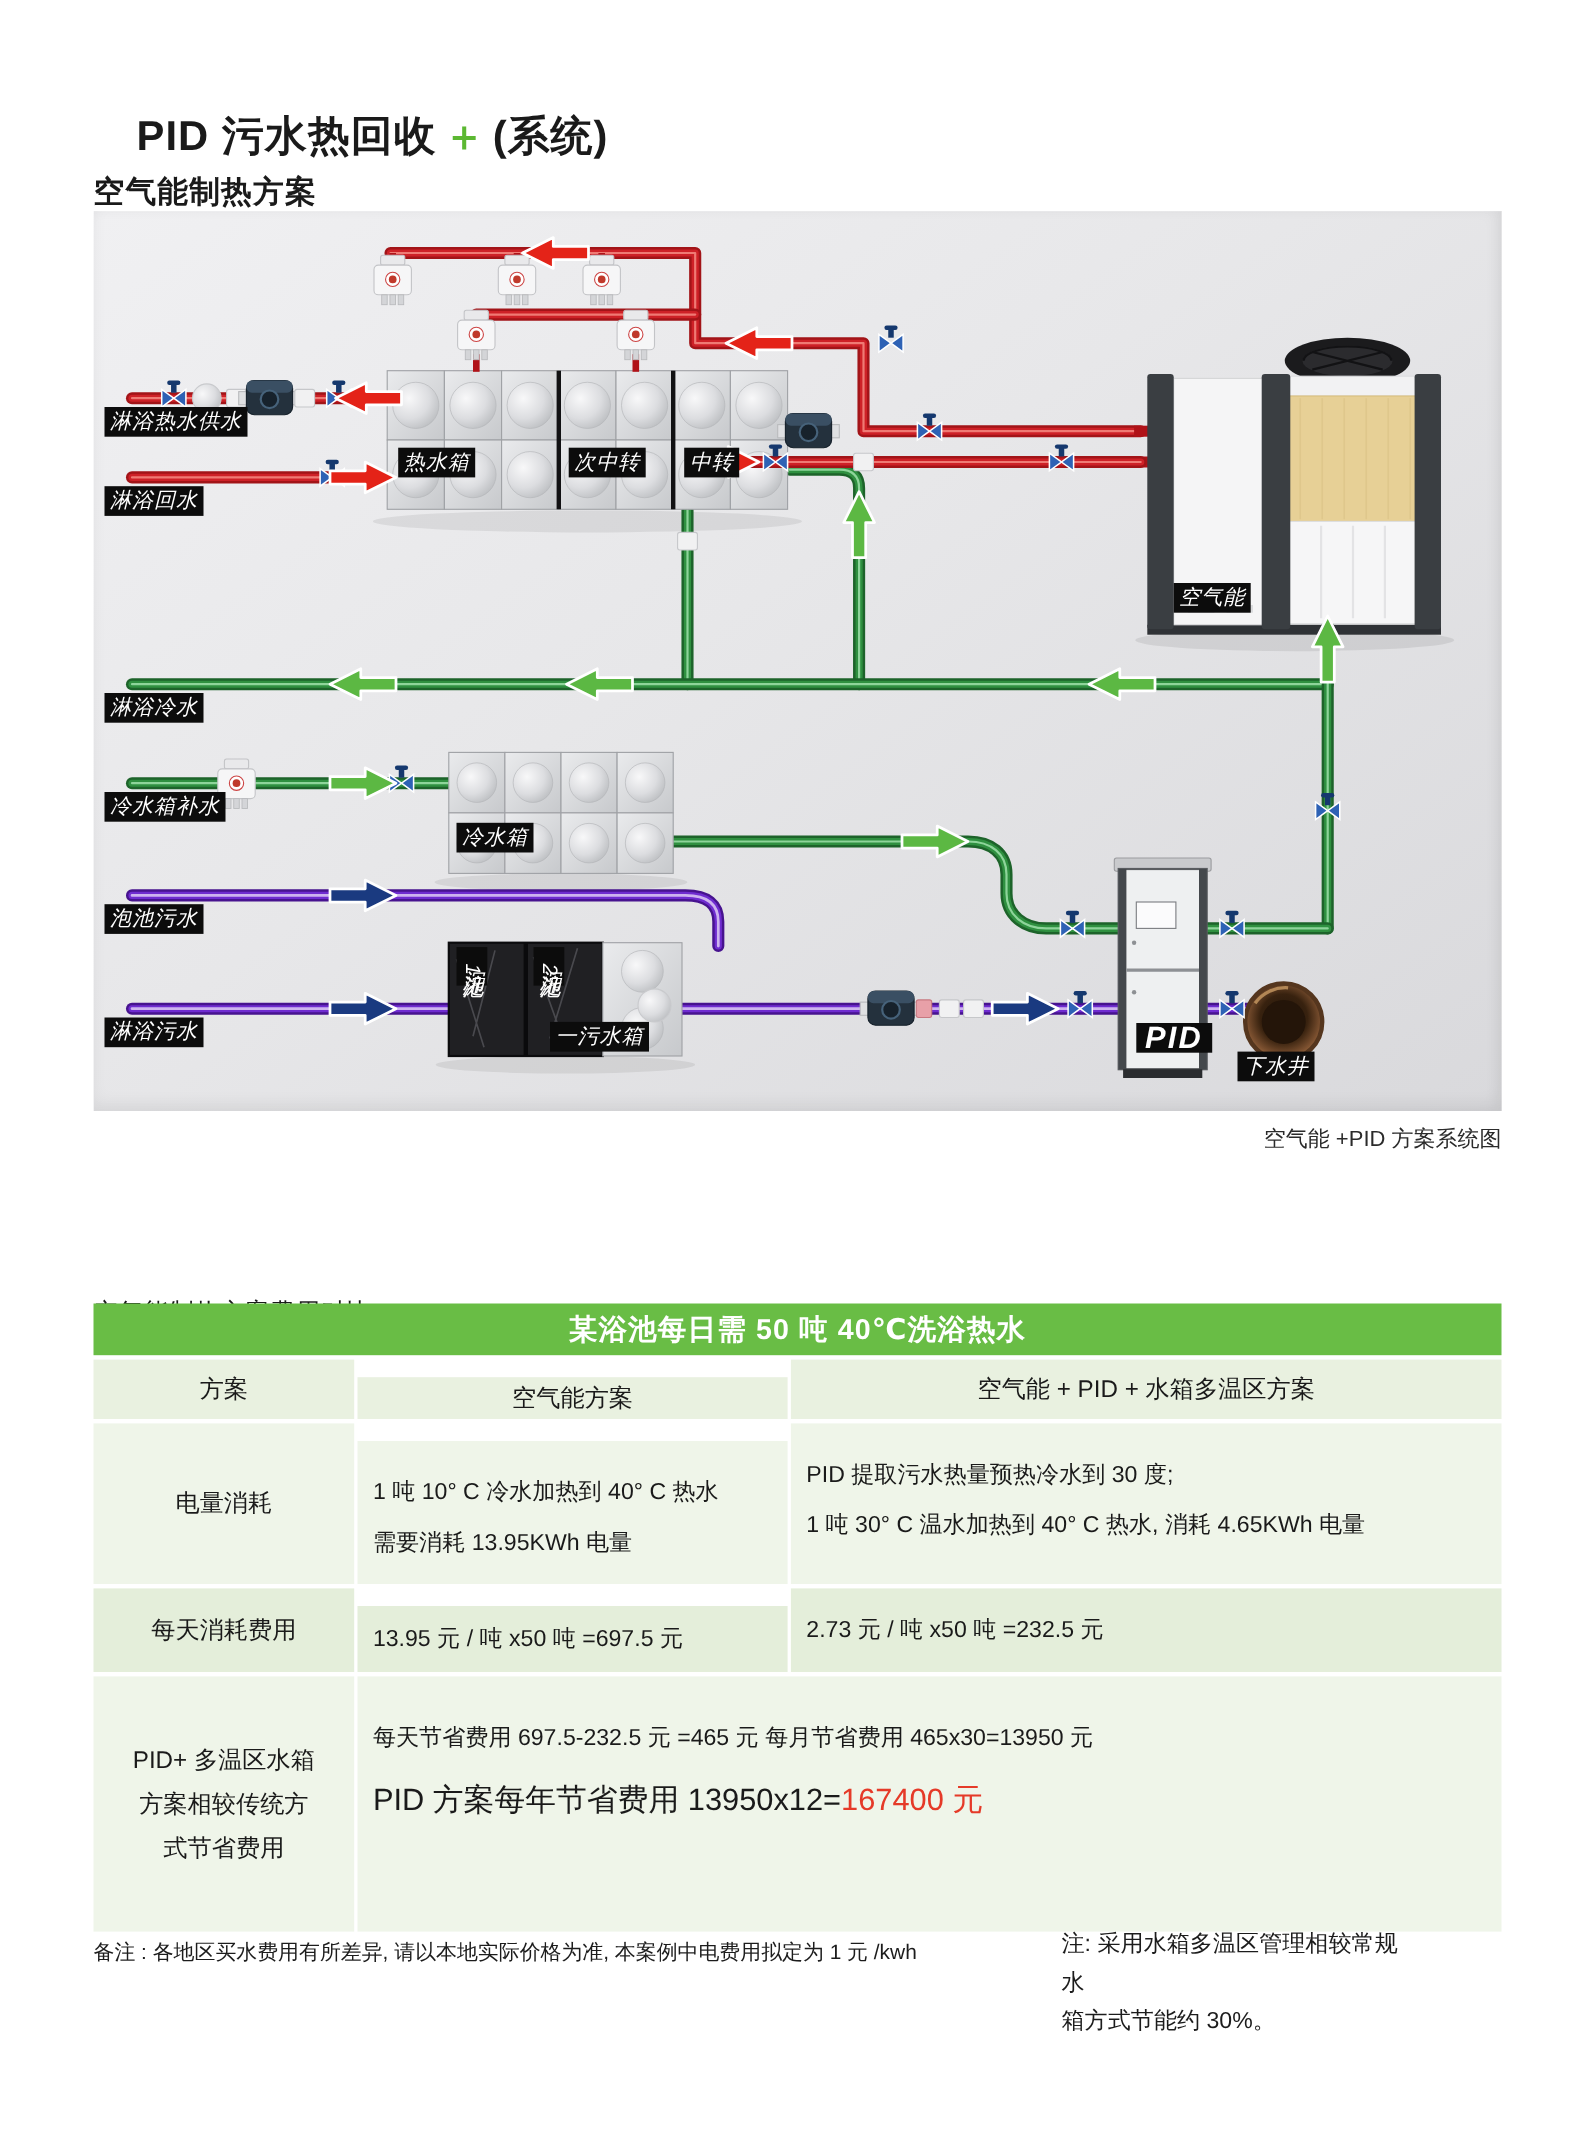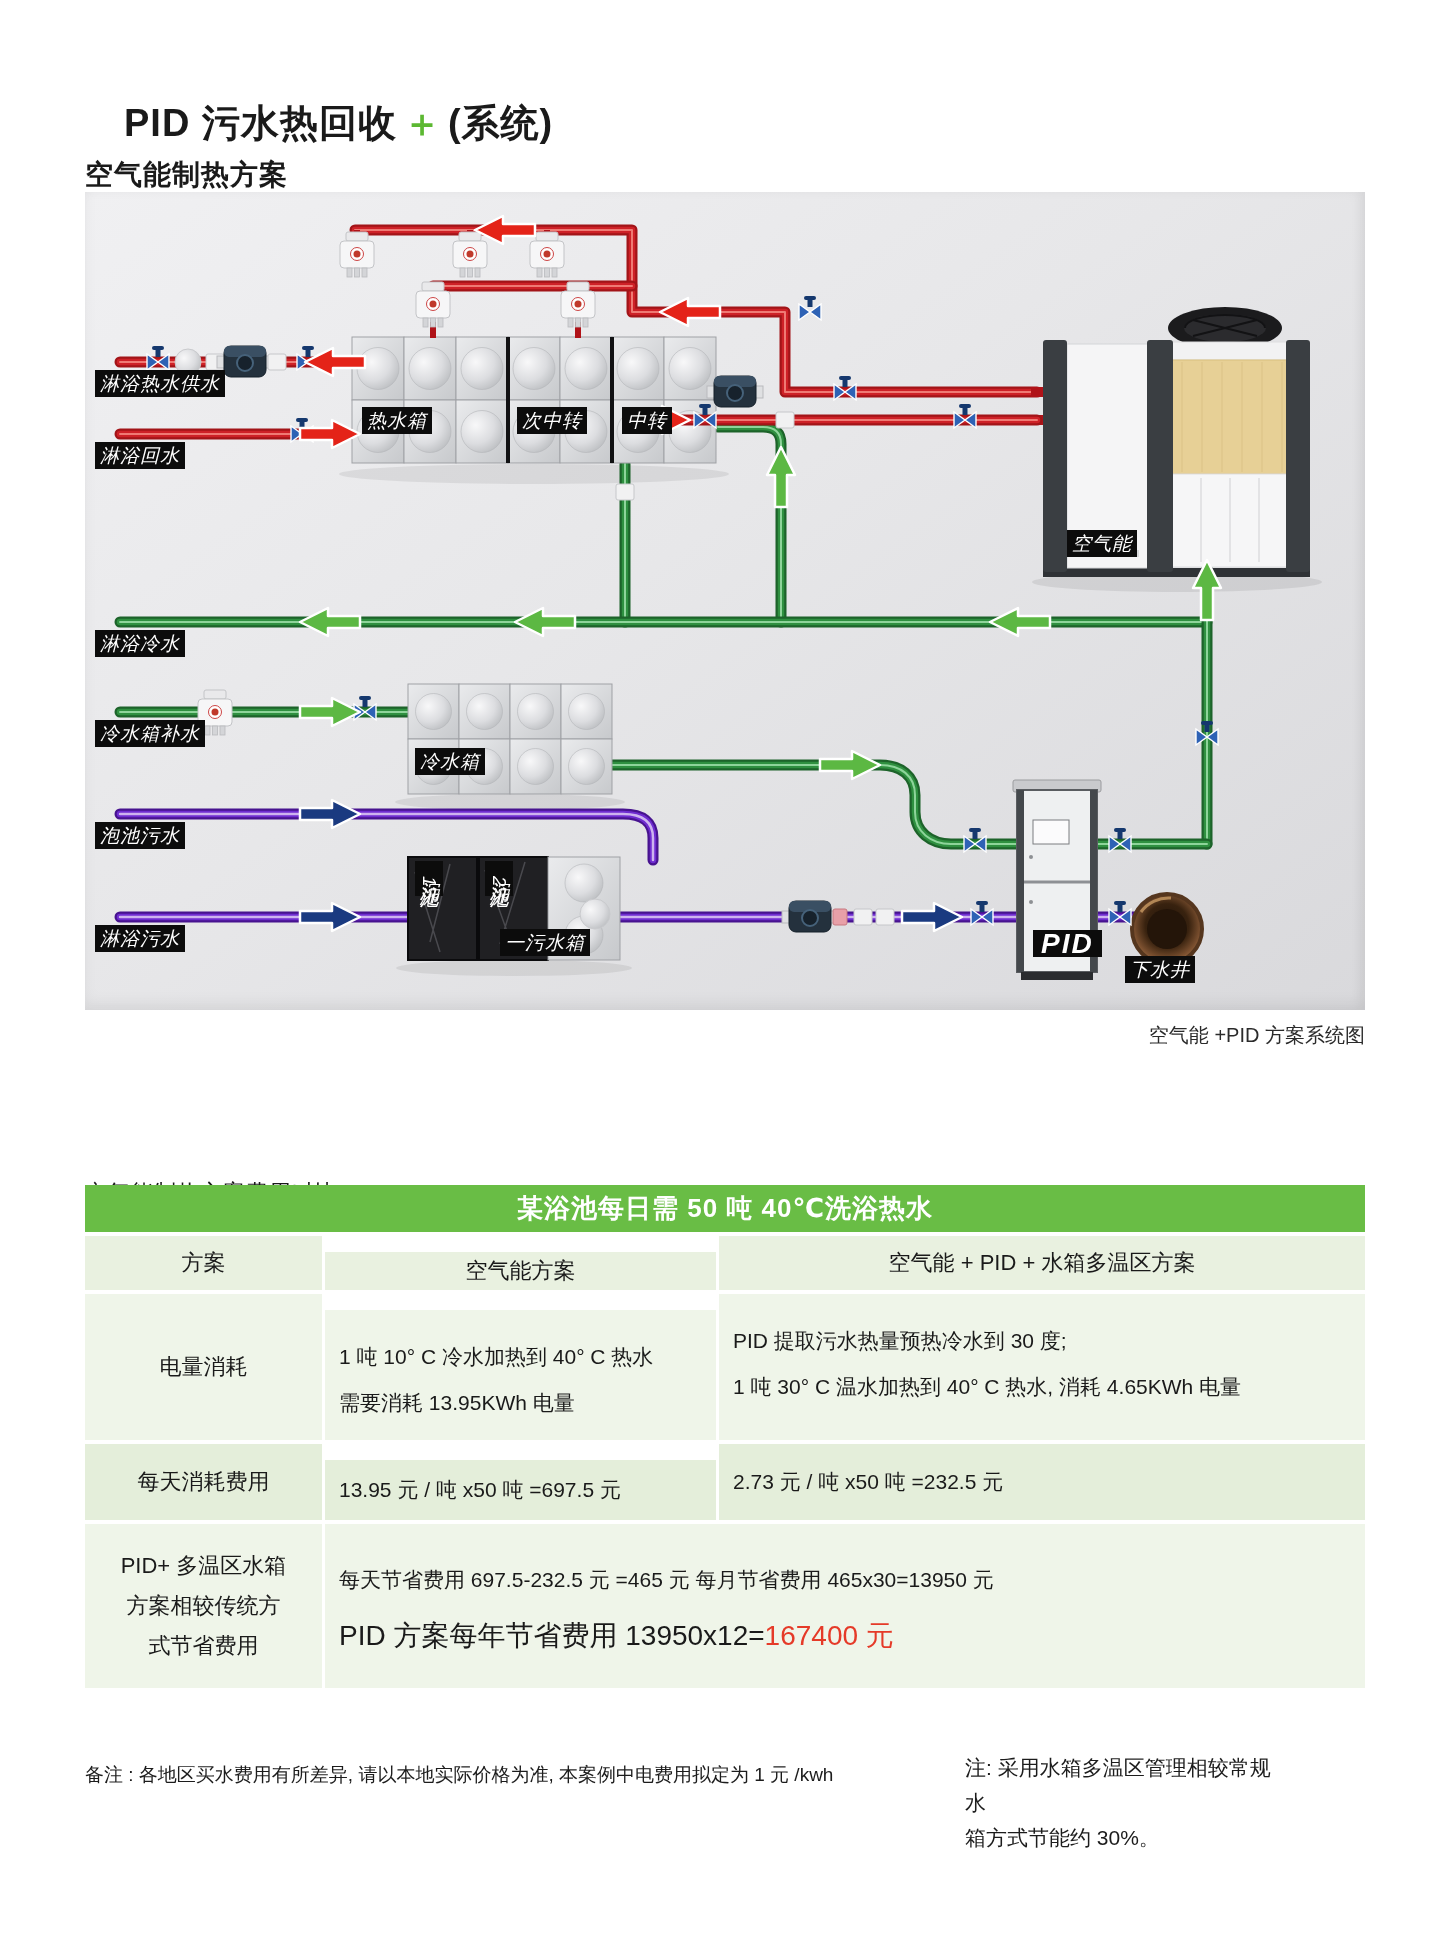--- a/index.html
+++ b/index.html
@@ -28,21 +28,21 @@
   .c1{width:237px;flex:0 0 237px;}
   .c2{width:391px;flex:0 0 391px;margin-top:16px;}
   .c3{flex:1;}
   .c23{flex:1;}
   .t-head{height:54px;}
   .t-head > div{display:flex;align-items:center;justify-content:center;font-size:22px;background:#e9f1e0;}
   .r1{height:146px;}
   .r1 > div{background:#eff5e9;}
   .r2{height:76px;border-radius:28px;}
   .r2 > div{background:#e4eeda;}
-  .r3{height:164px;}
+  .r3{height:232px;}
   .r3 > div{background:#eff5e9;}
   .cell-center{display:flex;align-items:center;justify-content:center;font-size:22px;}
   .cell-lines{padding:24px 10px 0 14px;font-size:21px;}
   .cell-lines p{margin:0 0 0 0;line-height:46px;}
   .r2 .cell-lines{padding-top:0;display:flex;align-items:center;}
   .r3 .c1{display:flex;flex-direction:column;align-items:center;justify-content:center;font-size:22px;line-height:40px;}
   .r3 .c23{padding:36px 10px 0 14px;}
   .r3 .c23 .sline{font-size:21px;margin:0;line-height:40px;}
   .r3 .c23 .bigline{font-size:28px;margin:14px 0 0 0;line-height:44px;}
   

